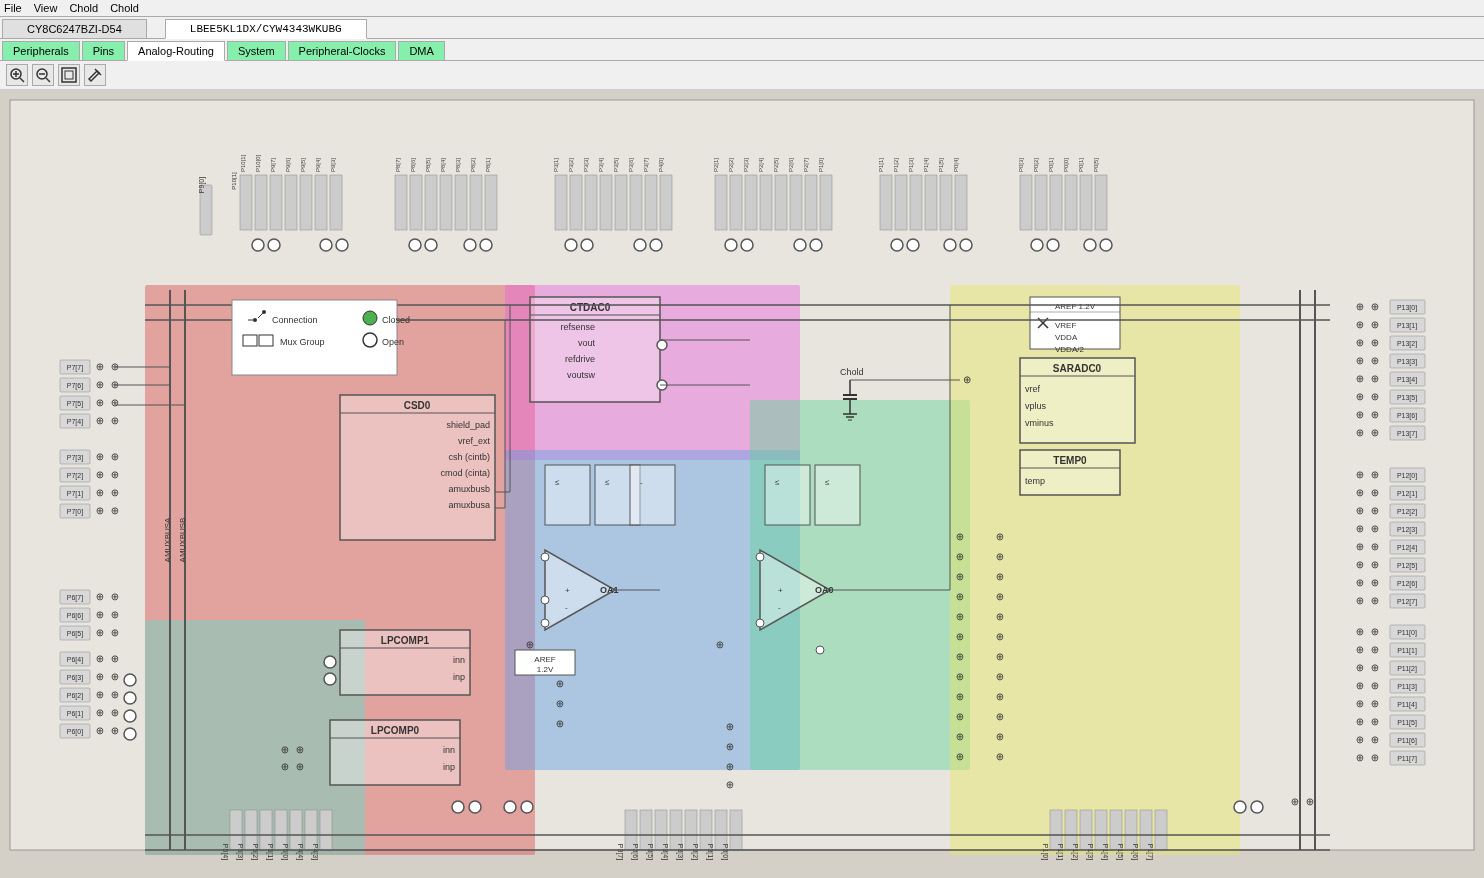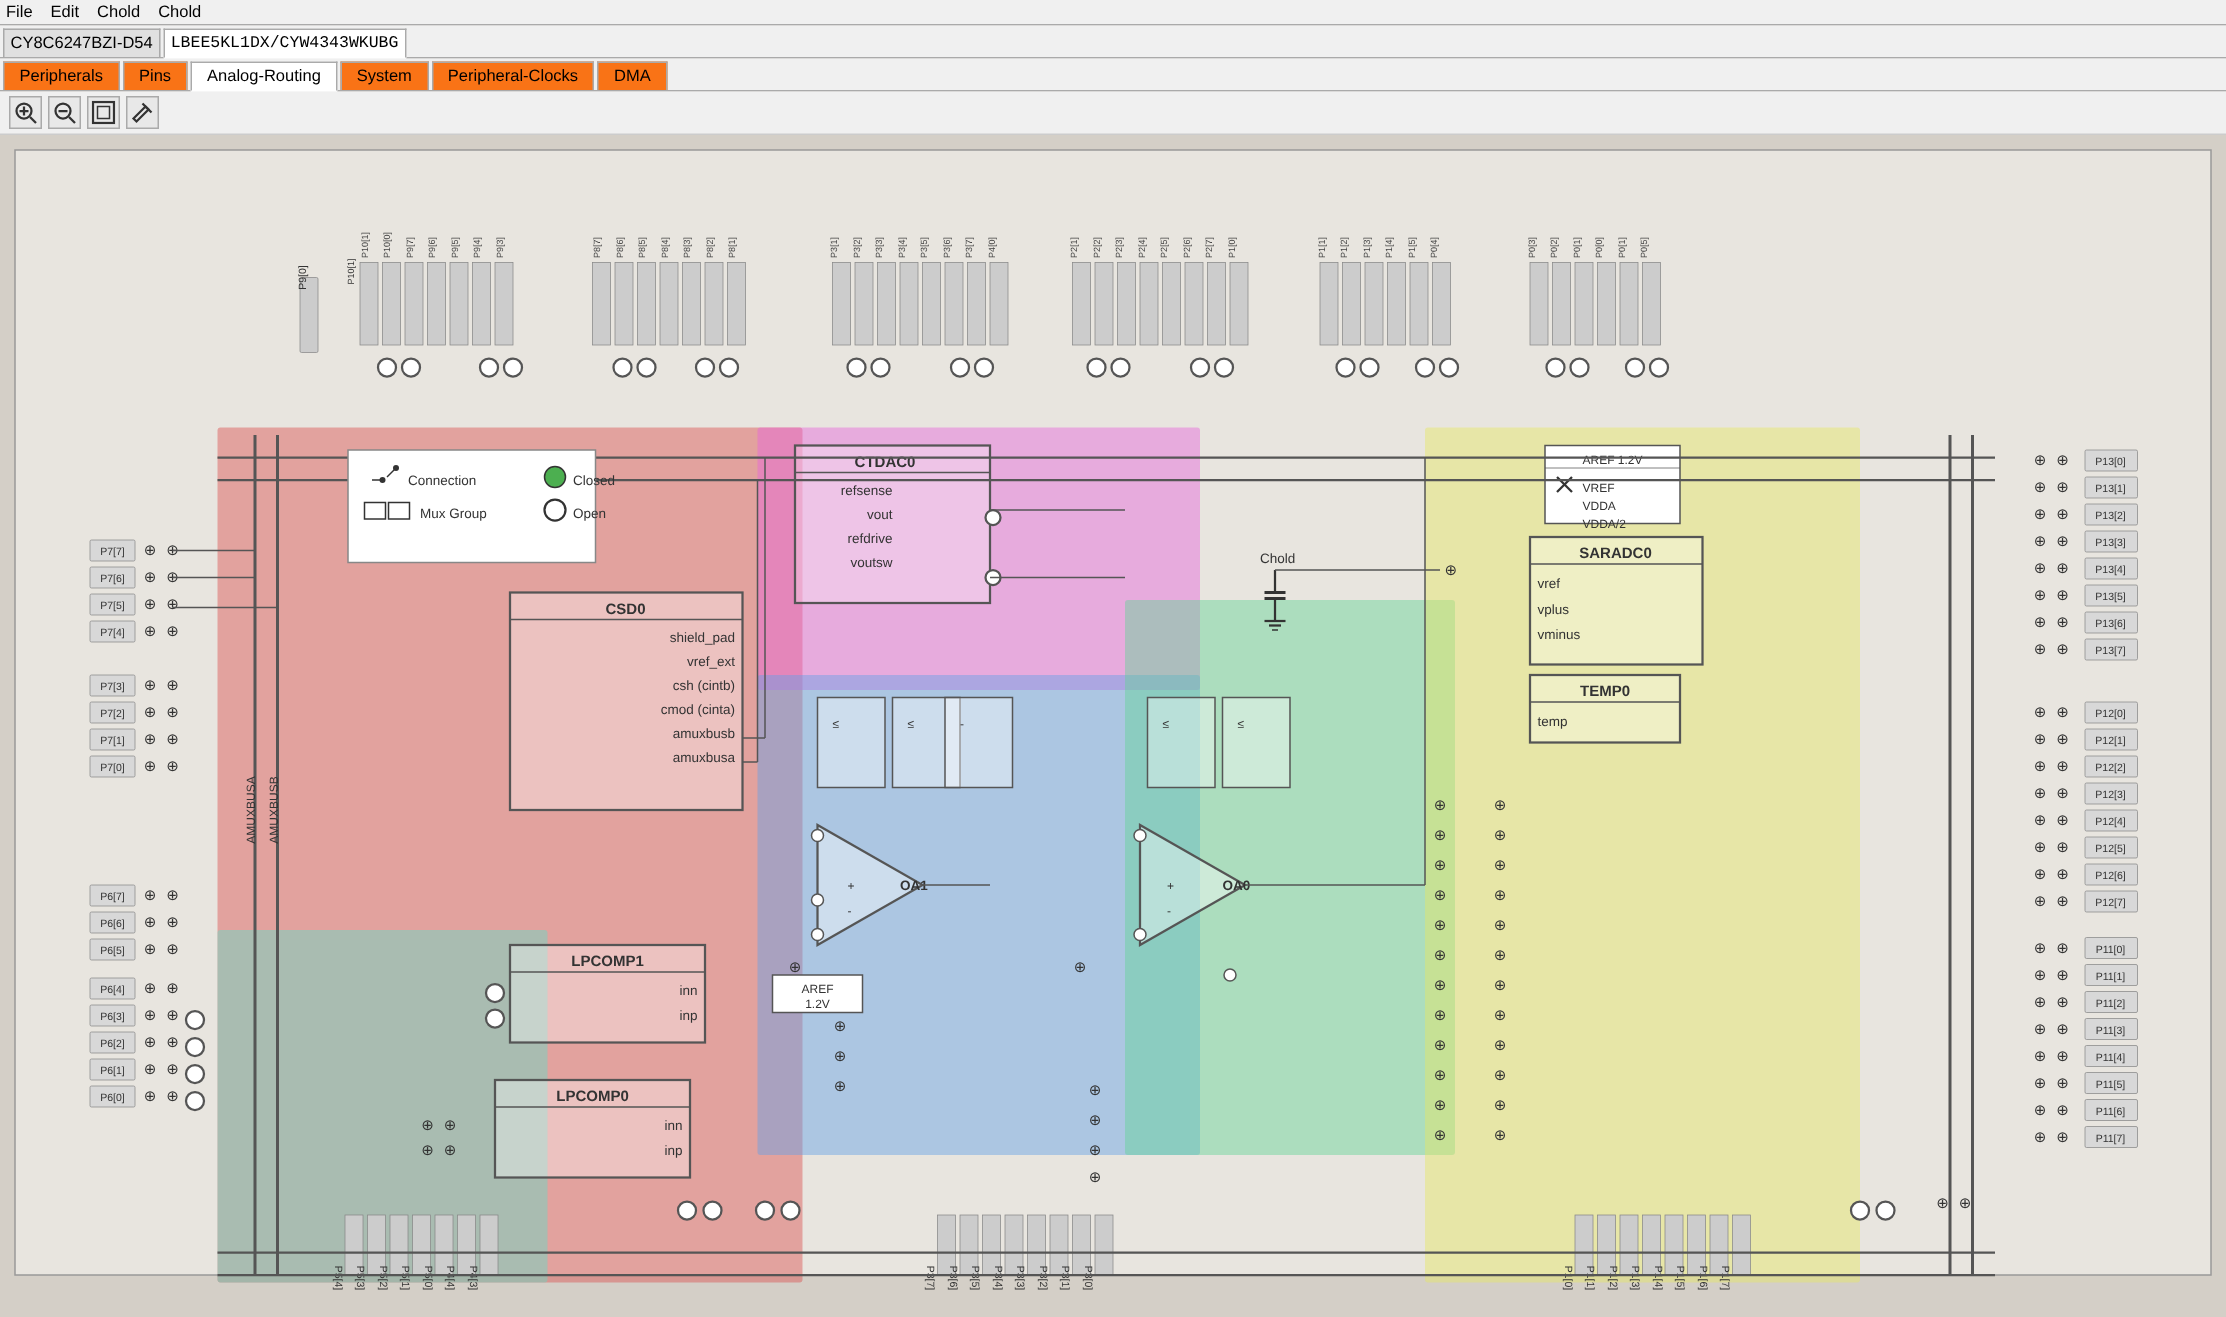--- a/index.html
+++ b/index.html
@@ -17,27 +17,27 @@
     .menubar span { cursor: pointer; font-size: 11px; }
 
     
     .device-tabs {
       display: flex;
       background: #f0f0f0;
       border-bottom: 1px solid #aaa;
       padding: 2px 2px 0;
     }
     .device-tab {
-      padding: 3px 4px;
+      padding: 3px 24px;
       border: 1px solid #aaa;
       border-bottom: none;
       background: #e0e0e0;
       cursor: pointer;
       font-size: 11px;
-      margin-right: 2px;
+      margin-right: 18px;
     }
     .device-tab.active {
       background: #fff;
       border-bottom: 1px solid #fff;
       margin-bottom: -1px;
       z-index: 1;
       font-family: Liberation Mono, monospace;
     }
 
     
@@ -45,21 +45,21 @@
       display: flex;
       background: #f0f0f0;
       border-bottom: 1px solid #aaa;
       padding: 2px 2px 0;
       gap: 2px;
     }
     .page-tab {
       padding: 3px 10px;
       border: 1px solid #aaa;
       border-bottom: none;
-      background: #f97316;
+      background: #86efac;
       cursor: pointer;
       font-size: 11px;
     }
     .page-tab.active {
       background: #fff;
       border-bottom: 1px solid #fff;
       margin-bottom: -1px;
       font-weight: normal;
     }
 
@@ -96,21 +96,21 @@
       top: 0; left: 0;
       width: 100%; height: 100%;
     }
 
   </style>
 </head>
 <body>
 
 <div class="menubar">
   <span>File</span>
-  <span>Edit</span>
+  <span>View</span>
   <span>Chold</span>
   <span>Chold</span>
 </div>
 
 <div class="device-tabs">
   <div class="device-tab">CY8C6247BZI-D54</div>
   <div class="device-tab active">LBEE5KL1DX/CYW4343WKUBG</div>
 </div>
 
 <div class="page-tabs">

